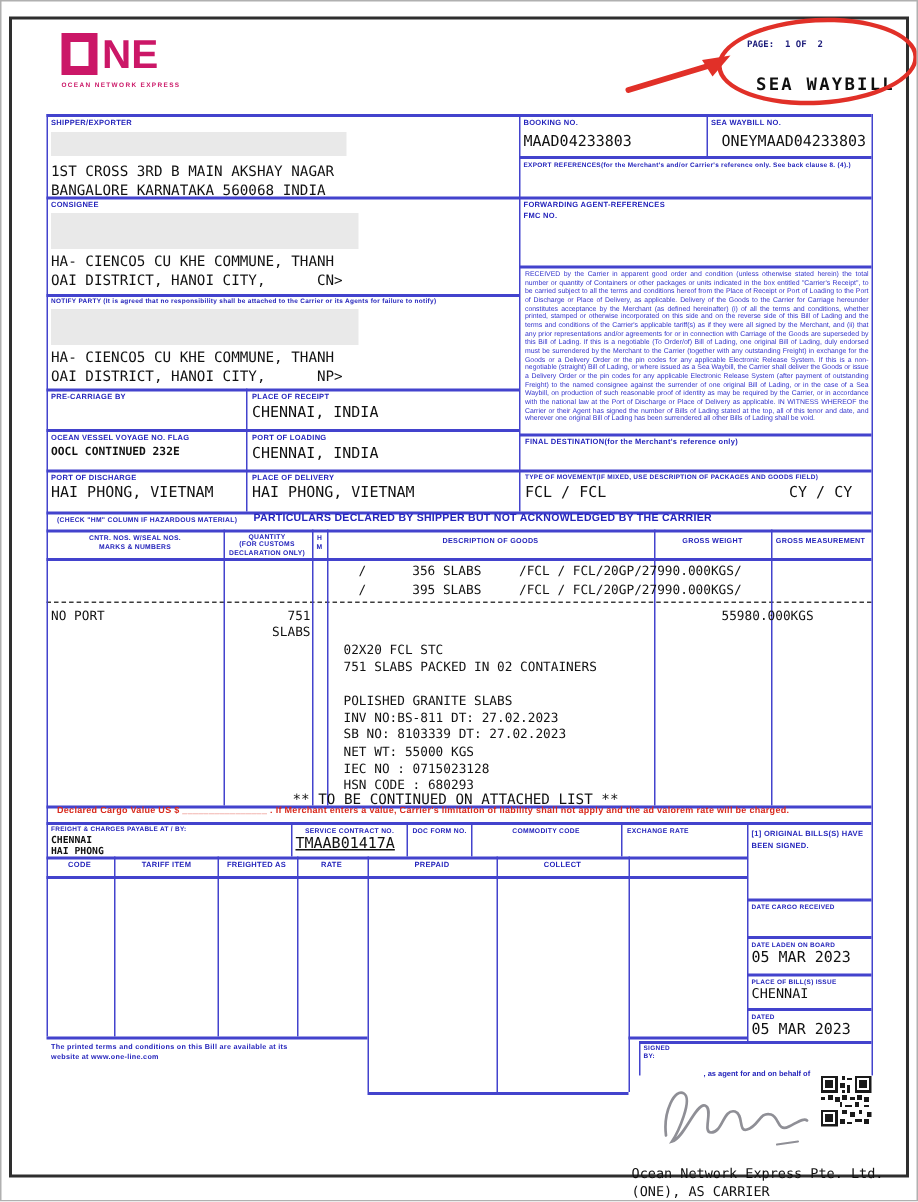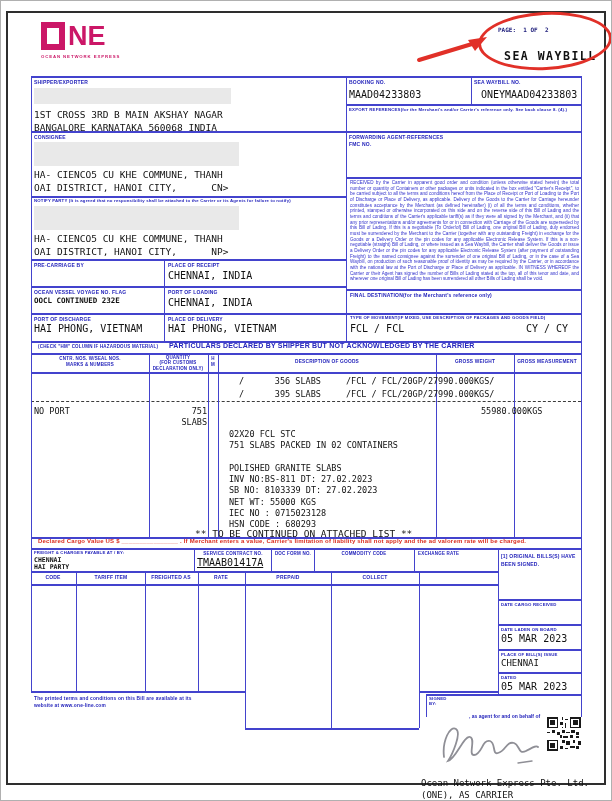--- a/index.html
+++ b/index.html
@@ -175,21 +175,21 @@
 IEC NO : 0715023128
 HSN CODE : 680293</div>
   <div class="val" style="left:480px;top:405px;font-size:8.5px;">55980.000KGS</div>
 
   <div class="val" style="left:194px;top:527px;font-size:9.5px;">** TO BE CONTINUED ON ATTACHED LIST **</div>
 
   <div class="lb red" style="left:37px;top:537px;font-size:6px;color:#d92b1e;">Declared Cargo Value US $ ________________ . If Merchant enters a value, Carrier's limitation of liability shall not apply and the ad valorem rate will be charged.</div>
 
   <div class="lb lb-sm" style="left:33px;top:549px;">FREIGHT &amp; CHARGES PAYABLE AT / BY:</div>
   <div class="val" style="left:33px;top:555px;font-size:6.5px;font-weight:bold;">CHENNAI</div>
-  <div class="val" style="left:33px;top:562px;font-size:6.5px;font-weight:bold;">HAI PARTY</div>
+  <div class="val" style="left:33px;top:562px;font-size:6.5px;font-weight:bold;">HAI PHONG</div>
   <div class="lb ctr" style="left:232px;top:550px;font-size:4.5px;">SERVICE CONTRACT NO.</div>
   <div class="val" style="left:196px;top:556px;font-size:10px;text-decoration:underline;">TMAAB01417A</div>
   <div class="lb ctr" style="left:292px;top:550px;font-size:4.5px;">DOC FORM NO.</div>
   <div class="lb ctr" style="left:363px;top:550px;font-size:4.5px;">COMMODITY CODE</div>
   <div class="lb" style="left:417px;top:550px;font-size:4.5px;">EXCHANGE RATE</div>
 
   <div class="lb ctr" style="left:52px;top:573px;">CODE</div>
   <div class="lb ctr" style="left:110px;top:573px;">TARIFF ITEM</div>
   <div class="lb ctr" style="left:170px;top:573px;">FREIGHTED AS</div>
   <div class="lb ctr" style="left:220px;top:573px;">RATE</div>

